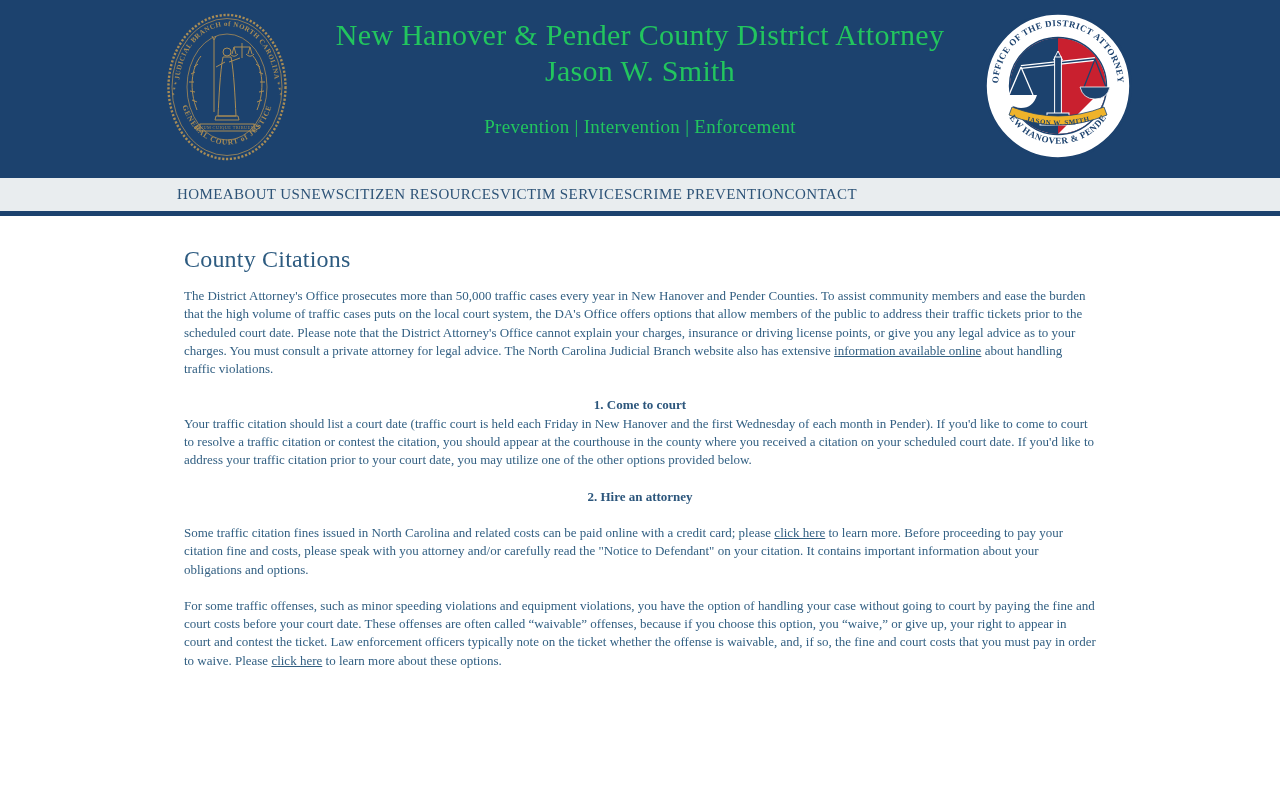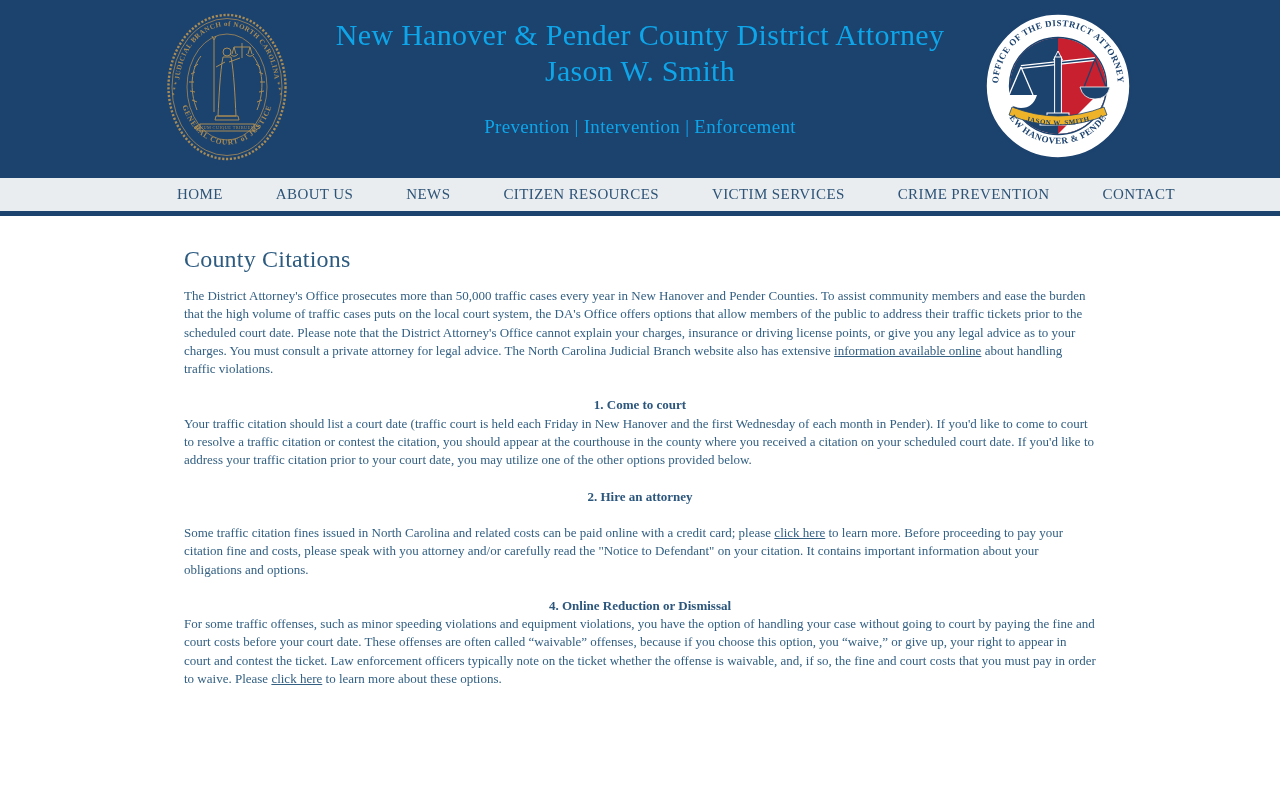--- a/index.html
+++ b/index.html
@@ -13,33 +13,32 @@
   
   .header {
     position: relative;
     height: 178px;
     background: #1c426e;
   }
   .seal-left  { position: absolute; left: 166px; top: 12px; }
   .seal-right { position: absolute; left: 983px; top: 10px; }
   .titles {
     position: absolute; left: 0; right: 0; top: 0;
-    text-align: center; color: #0ea5e9;
+    text-align: center; color: #22c55e;
     padding-top: 17px;
   }
   .title-line { font-size: 30px; line-height: 36px; letter-spacing: 0.3px; }
   .tagline { font-size: 19px; margin-top: 27px; letter-spacing: 0.3px; }
 
   
   .nav {
     height: 38px;
     background: #e9edef;
     border-bottom: 5px solid #1c426e;
     display: flex; align-items: center;
-    gap: 53px;
     padding-left: 177px;
   }
   .nav a {
     color: #2d5377; font-size: 15px; letter-spacing: 0.4px;
     text-decoration: none; white-space: nowrap; cursor: pointer;
   }
 
   
   .content {
     width: 912px;
@@ -175,16 +174,15 @@
 
   <div class="sec">
     <div class="sec-h">2. Hire an attorney</div>
   </div>
 
   <div class="sec">
     <div><span>Some traffic citation fines issued in North Carolina and related costs can be paid online with a credit card; please </span><a class="lnk">click here</a><span> to learn more. Before proceeding to pay your citation fine and costs, please speak with you attorney and/or carefully read the "Notice to Defendant" on your citation. It contains important information about your obligations and options.</span></div>
   </div>
 
   <div class="sec">
-    <div class="sec-h">4. Online Reduction or Dismissal</div>
     <div><span>For some traffic offenses, such as minor speeding violations and equipment violations, you have the option of handling your case without going to court by paying the fine and court costs before your court date. These offenses are often called “waivable” offenses, because if you choose this option, you “waive,” or give up, your right to appear in court and contest the ticket. Law enforcement officers typically note on the ticket whether the offense is waivable, and, if so, the fine and court costs that you must pay in order to waive. Please </span><a class="lnk">click here</a><span> to learn more about these options.</span></div>
   </div>
 </div>
 
 </body></html>

